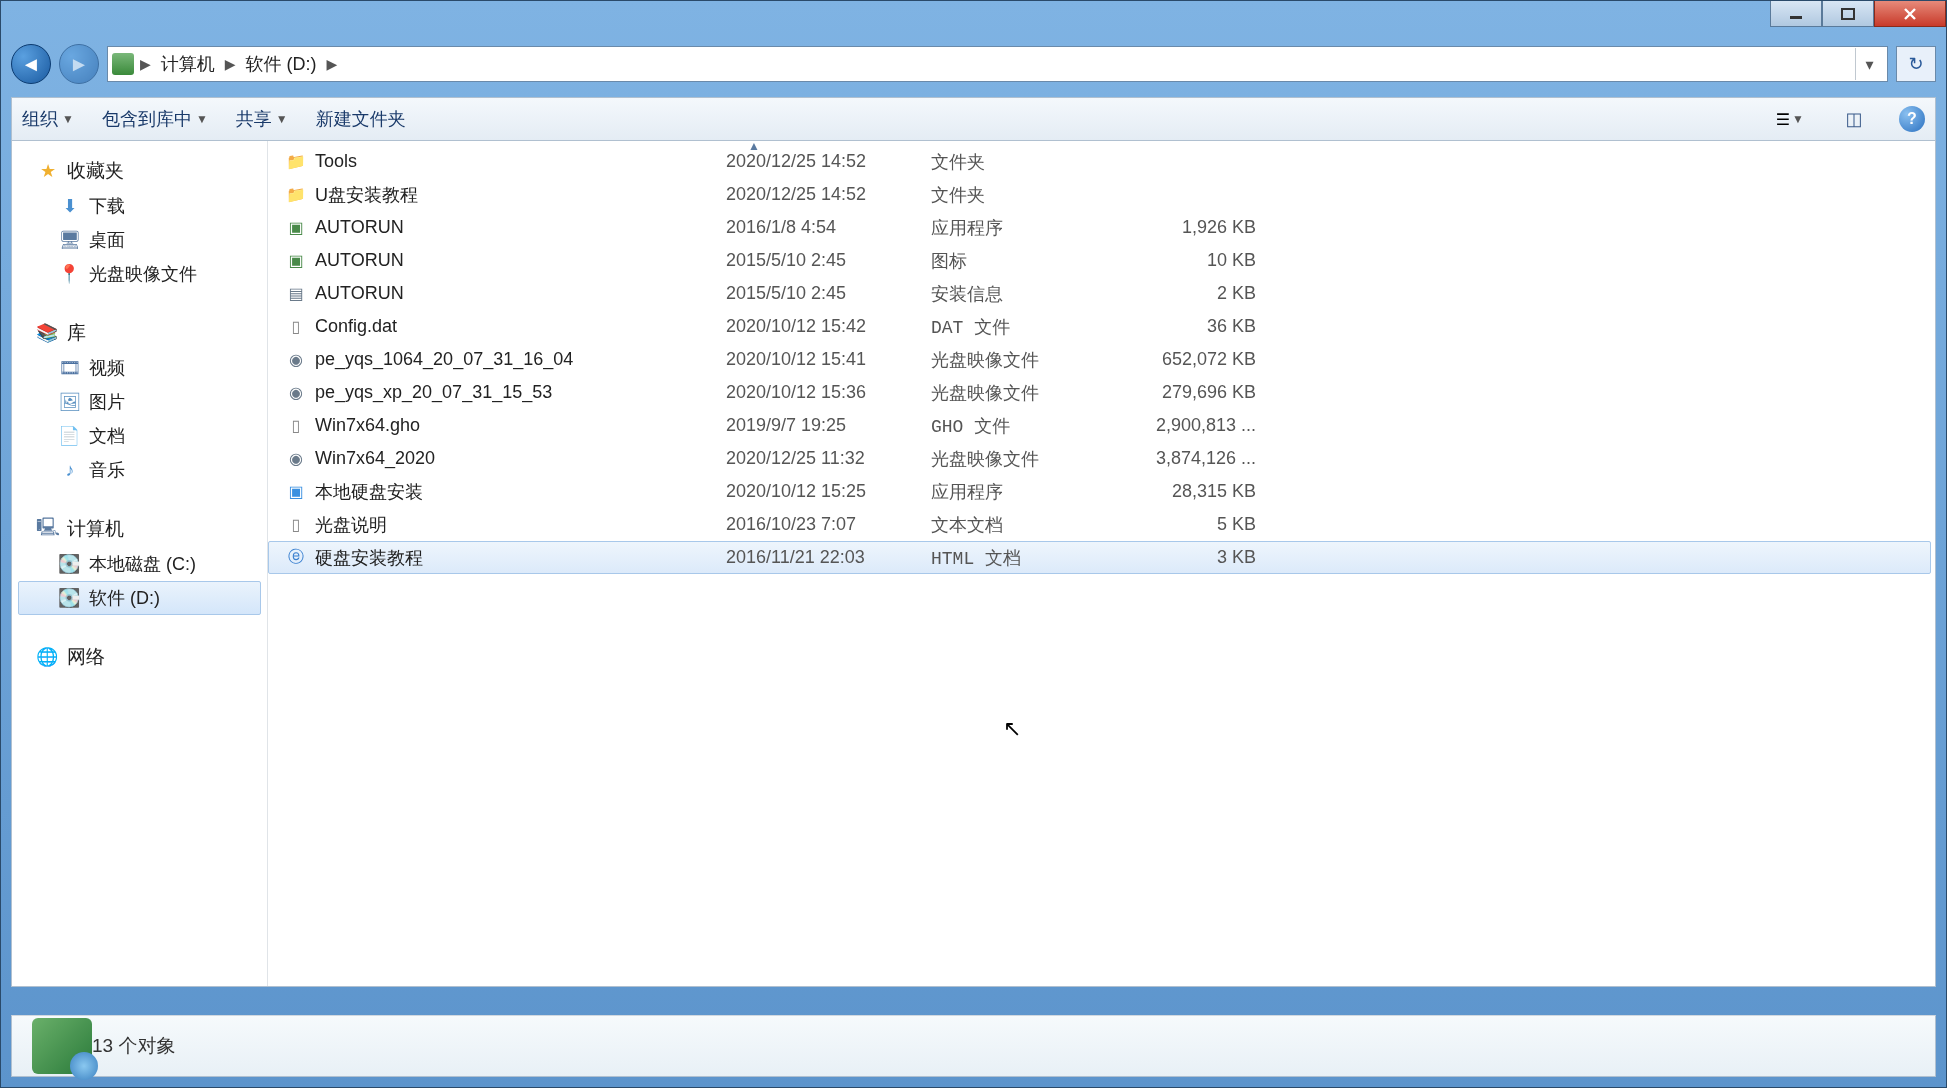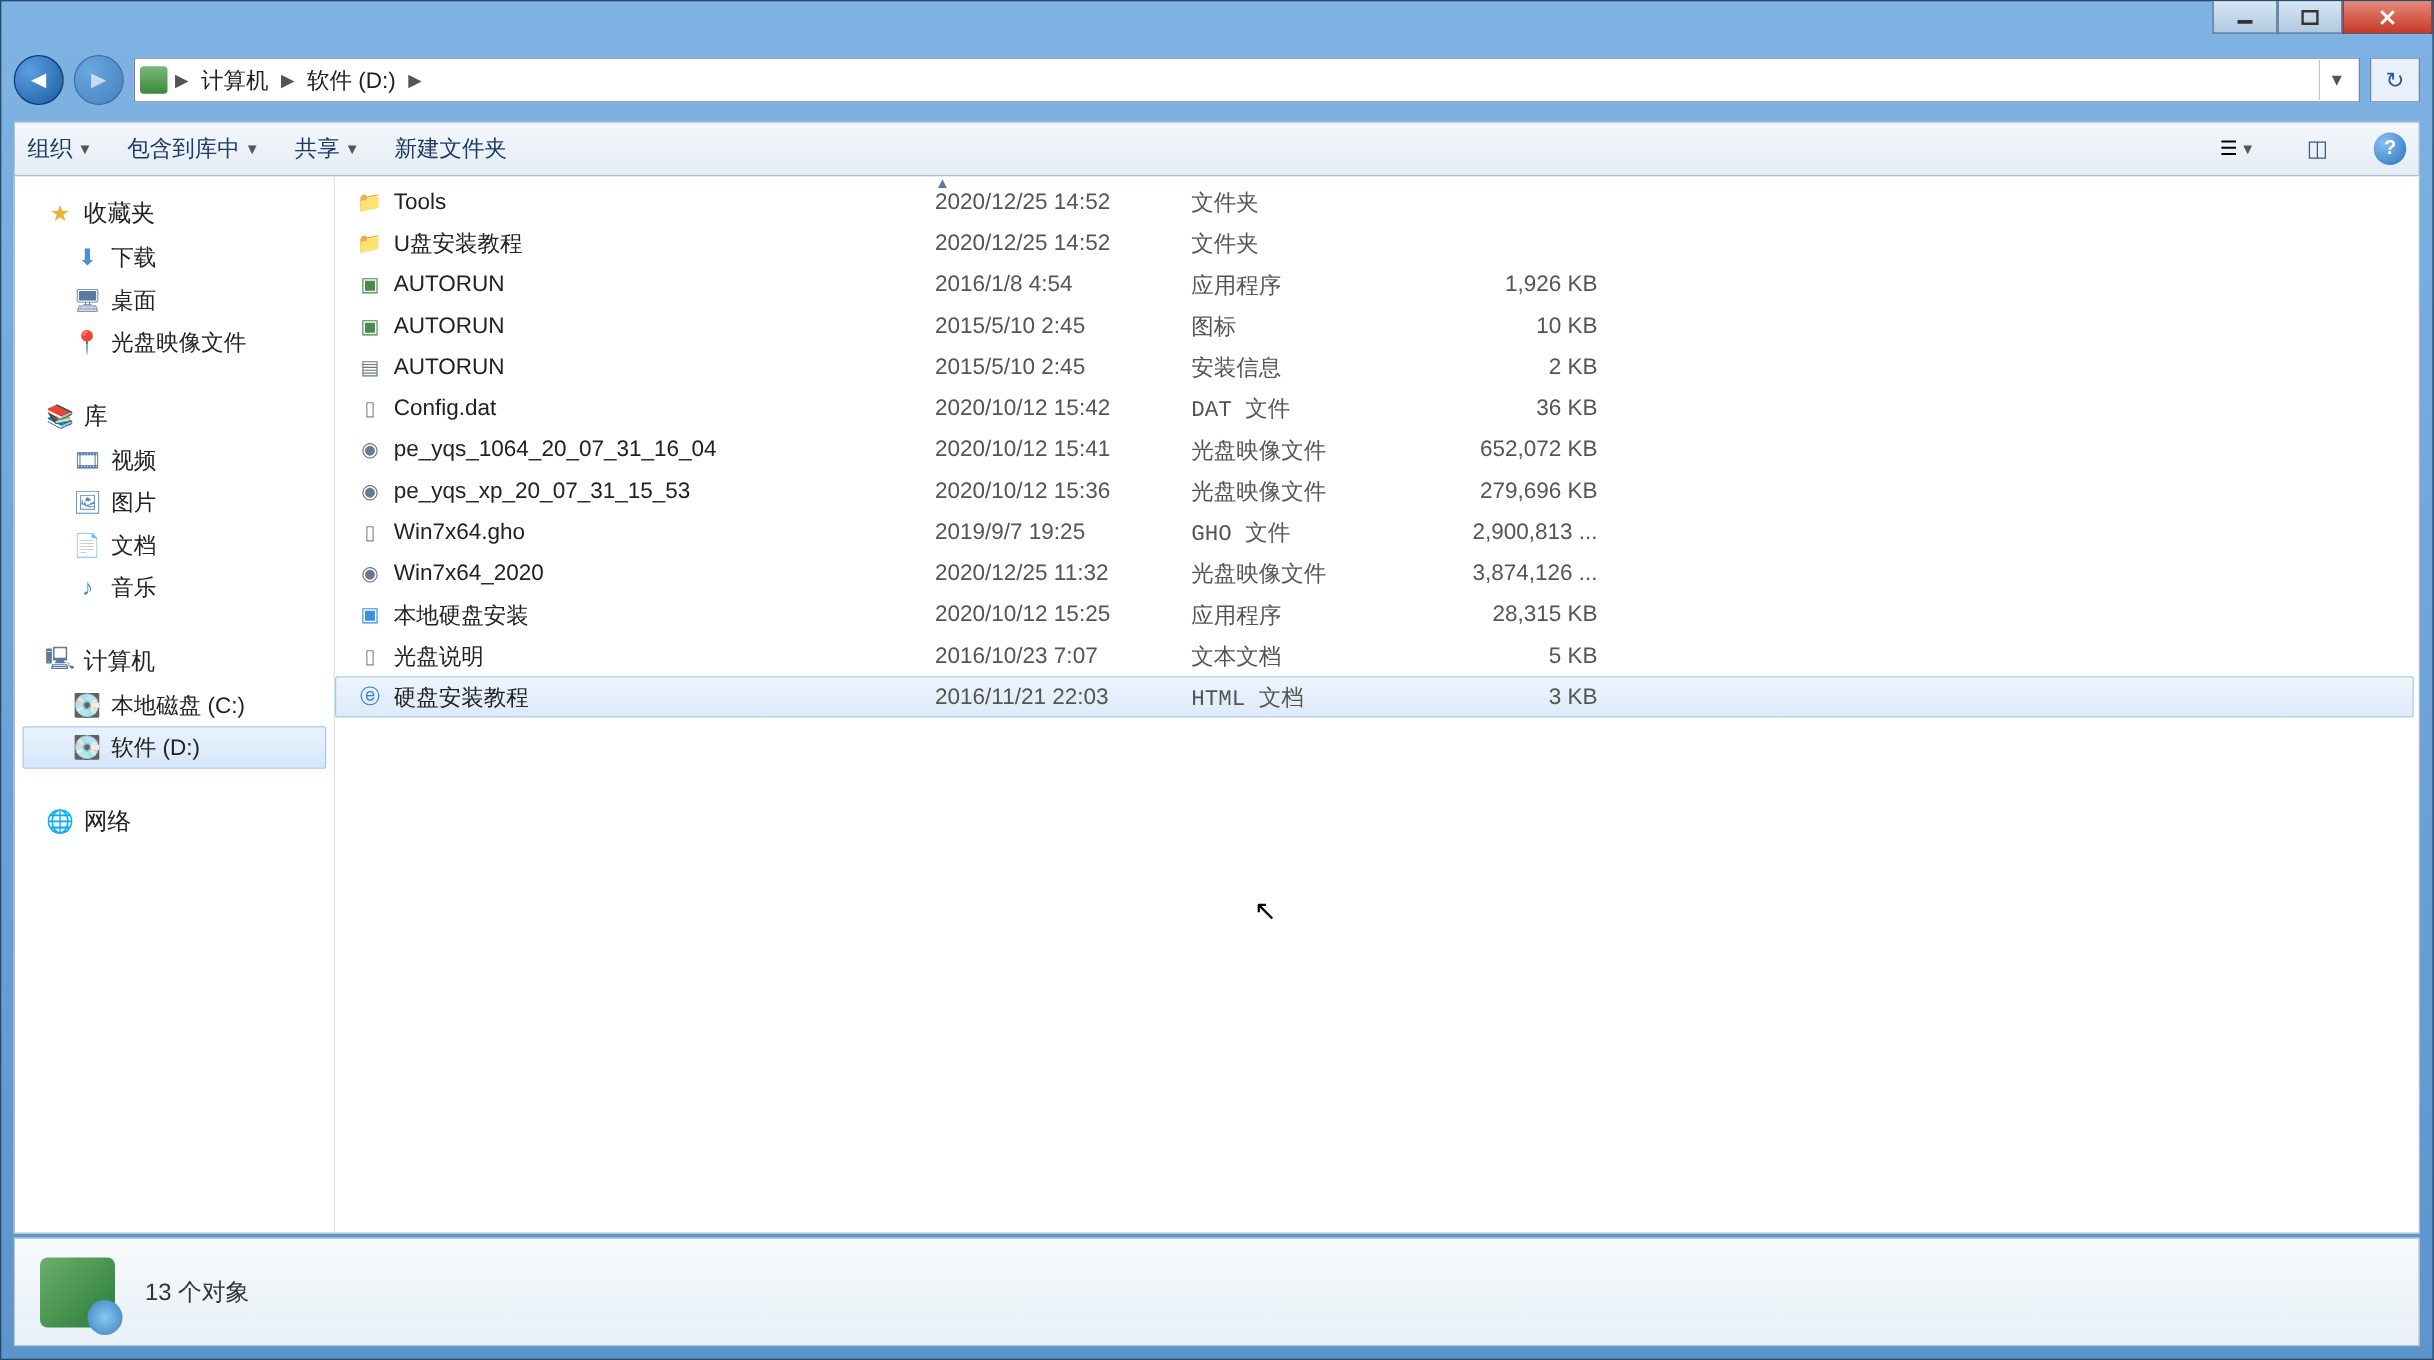--- a/index.html
+++ b/index.html
@@ -72,34 +72,34 @@
 .col-head { height:30px; display:flex; align-items:center; border-bottom:1px solid #e4e8ec;
   font-size:17px; color:#3a4a6a; padding-left:12px; }
 .col { padding:4px 8px; border-right:1px solid #f0f2f4; }
 .col.name{width:445px;} .col.date{width:205px;} .col.type{width:205px;} .col.size{width:130px; text-align:left;}
 .sort-ind { position:absolute; left:480px; top:-2px; font-size:12px; color:#5a7aa0; }
 .rows { flex:1; padding-top:4px; }
 .row { height:33px; display:flex; align-items:center; font-size:18px; color:#222; padding-left:12px;
   border:1px solid transparent; border-radius:2px; margin:0 4px 0 0; cursor:default; }
 .row.sel { background:linear-gradient(to bottom,#eef5fc,#dceafa); border:1px solid #a8c8ea; }
 .cell.name{width:445px; display:flex; align-items:center; gap:8px; padding-left:4px;}
-.cell.date{width:205px; color:#555;margin-left:22px;}
+.cell.date{width:205px; color:#555;}
 .cell.type{width:205px; color:#555;font-family:Liberation Mono, monospace;}
 .cell.size{width:130px; text-align:right; color:#555; padding-right:10px;}
 .fico { width:22px; height:22px; display:inline-flex; align-items:center; justify-content:center; font-size:16px; }
 .fico.folder{color:#e6b850;} .fico.exe{color:#4a8a4a;} .fico.icon{color:#4a8a4a;}
 .fico.inf{color:#6a7a8a;} .fico.dat{color:#888;} .fico.iso{color:#6a7a8a;}
 .fico.gho{color:#888;} .fico.app{color:#3a90e0;} .fico.txt{color:#888;} .fico.html{color:#3a80d0;}
 
 .cursor { position:absolute; left:735px; top:575px; font-size:22px; color:#000; pointer-events:none; }
 
 
-.statusbar { position:absolute; left:10px; right:10px; bottom:10px; height:87px;
+.statusbar { position:absolute; left:10px; right:10px; bottom:10px; height:62px;
   background:linear-gradient(to bottom,#f6fafc,#e8f0f6); border:1px solid #b0c0d0; border-top:1px solid #d0d8e0;
-  display:flex; align-items:center; padding:0 20px; gap:24px; }
+  display:flex; align-items:center; padding:0 20px; }
 .stat-icon { width:60px; height:56px; background:linear-gradient(135deg,#6ab06a,#2a7a3a); border-radius:6px;
   position:relative; }
 .stat-icon::after{content:""; position:absolute; right:-6px; bottom:-6px; width:28px; height:28px;
   background:radial-gradient(circle,#8ac8f0,#3a80c0); border-radius:50%;}
 .stat-text { font-size:19px; color:#333; }
 
 .dd-caret{font-size:12px;color:#555;}
 </style>
 </head>
 <body>

